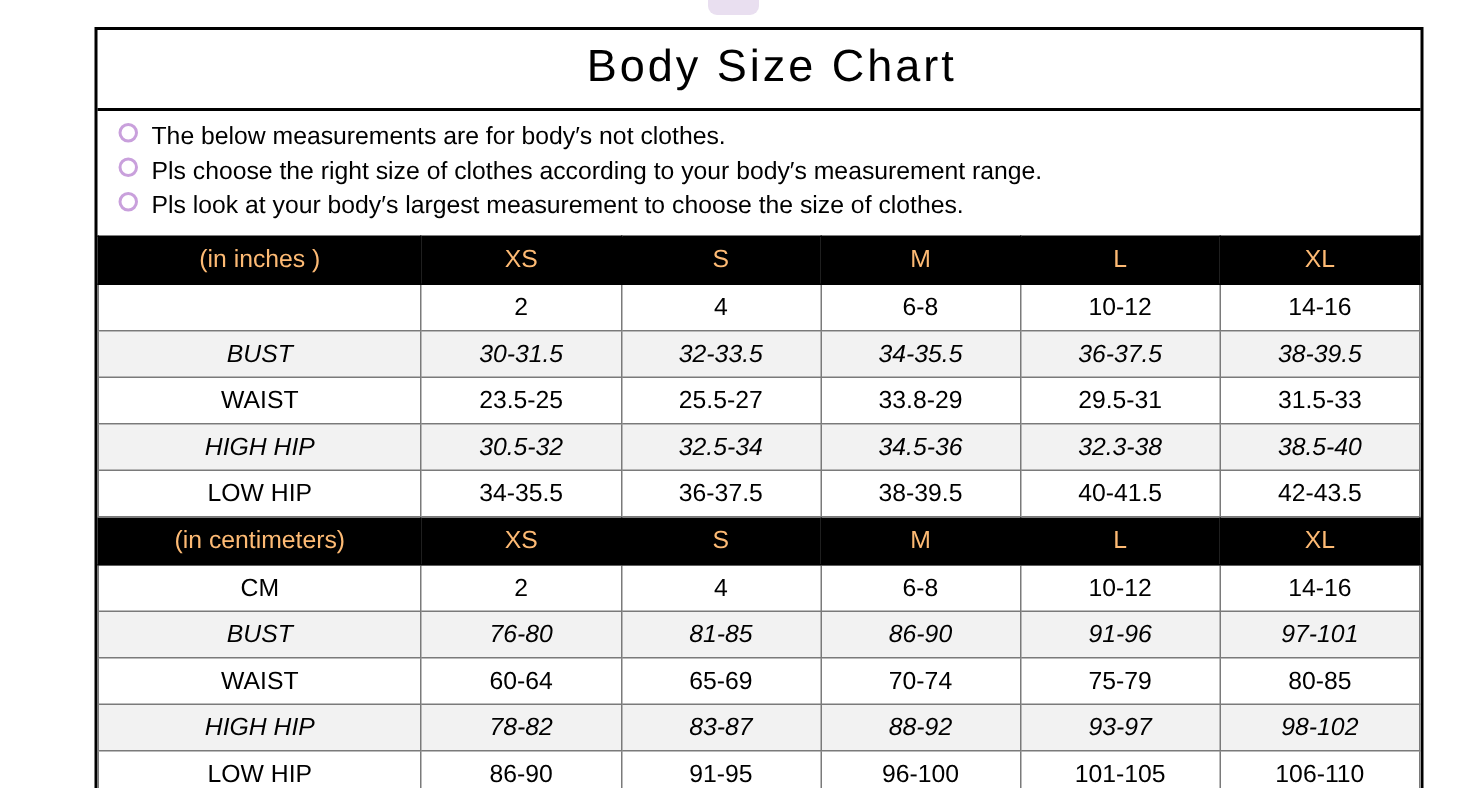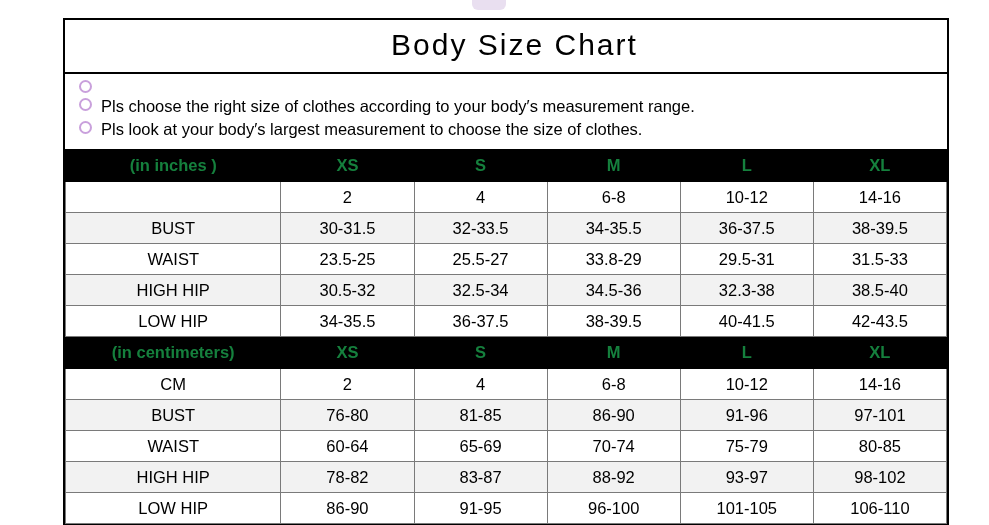--- a/index.html
+++ b/index.html
@@ -66,26 +66,26 @@
     text-align: center;
     font-size: 16.5px;
     height: 30px;
     padding: 0;
   }
   .col-label { width: 24.5%; }
   .col-size  { width: 15.1%; }
 
   tr.header-row td {
     background: #000000;
-    color: #15803d;
-    font-weight: bold;
+    color: #fdba74;
+    font-weight: normal;
     border-color: #000000;
     height: 31px;
   }
-  tr.alt td { background: #f2f2f2; }
+  tr.alt td { background: #f2f2f2; font-style: italic; }
   tr.plain td { background: #ffffff; }
 
   .top-stub {
     position: absolute;
     left: 472px;
     top: 0px;
     width: 34px;
     height: 10px;
     background: #e9dff0;
     border-radius: 0 0 6px 6px;
@@ -96,20 +96,21 @@
 
 <div class="top-stub"></div>
 
 <div class="chart-wrap">
 
   <div class="chart-title">Body  Size  Chart</div>
 
   <div class="notes">
     <div class="note-row">
       <span class="bullet"></span>
+      <span>The below measurements are for  body′s not clothes.</span>
     </div>
     <div class="note-row">
       <span class="bullet"></span>
       <span>Pls choose the right size of clothes according to your body′s  measurement range.</span>
     </div>
     <div class="note-row">
       <span class="bullet"></span>
       <span>Pls look  at your body′s  largest measurement to choose the size of clothes.</span>
     </div>
   </div>

